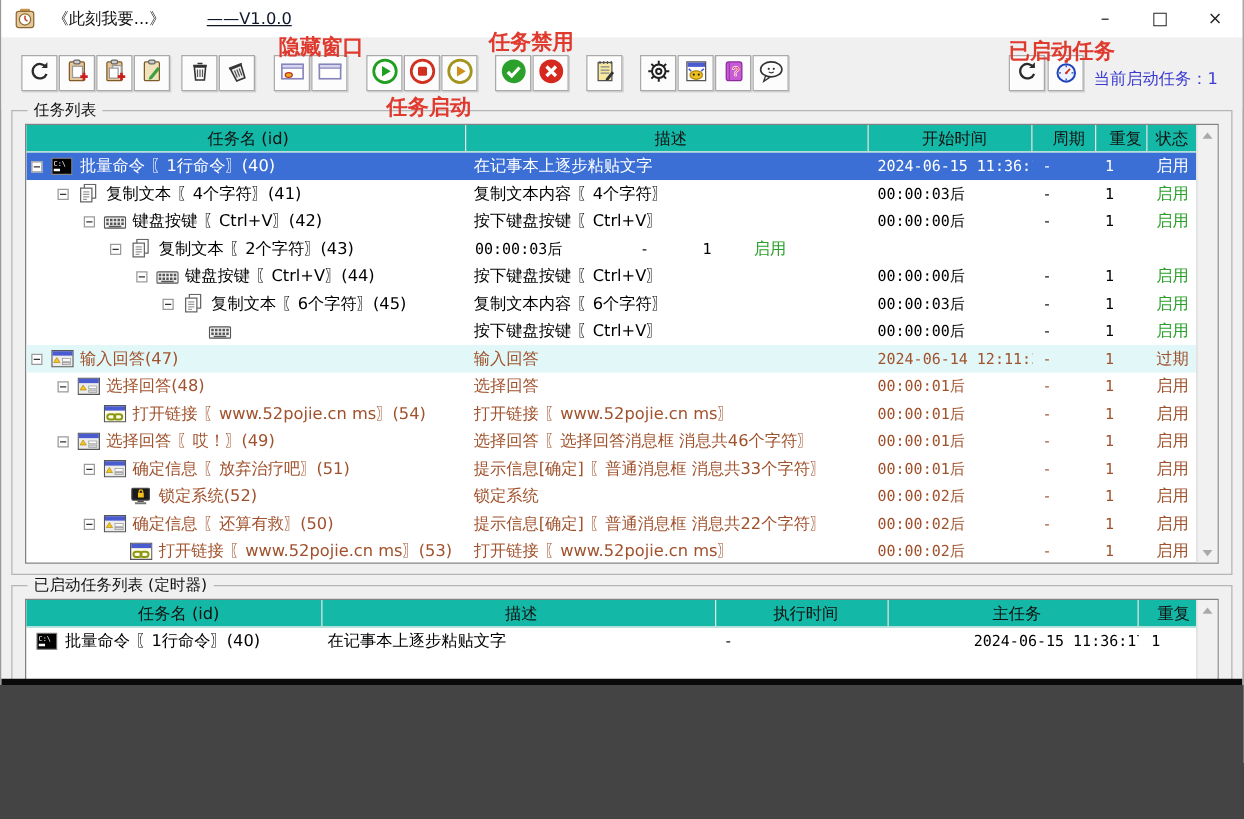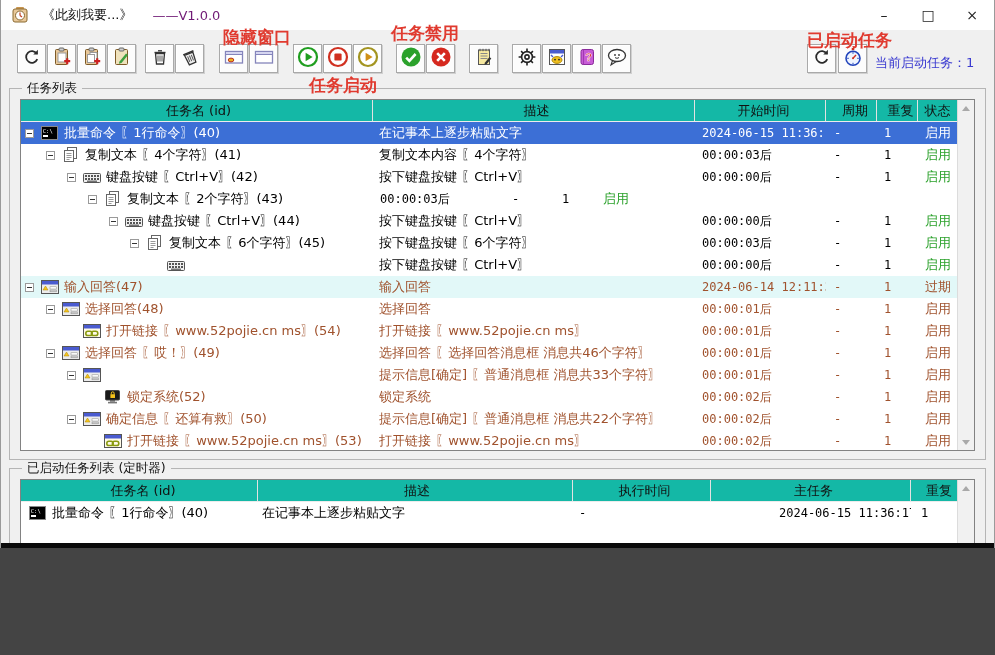--- a/index.html
+++ b/index.html
@@ -3,21 +3,21 @@
 <meta charset="utf-8">
 <style>
   * { box-sizing: border-box; margin: 0; padding: 0; }
   body { font-family: "DejaVu Sans", "Liberation Sans", sans-serif; background: #444; }
   .win { position: relative; width: 995px; height: 548px; background: #f0f0f0;
          border-left: 1px solid #9a9a9a; border-right: 1px solid #9a9a9a; overflow: hidden;
          --sel:#3c6fd6; --hl:#e2f8f8; --green:#2ba12b; --brown:#a0522d; --red:#e03a2f; --blue:#3a3ad0; }
   
   .titlebar { height: 30px; background: #fff; display: flex; align-items: center; padding-left: 9px; }
   .title-text { font-size: 13px; color: #111; margin-left: 8px; }
-  .version { font-size: 13px; color: #701a75; margin-left: 20px; }
+  .version { font-size: 13px; color: #0f172a; margin-left: 33px; text-decoration: underline; }
   .wctrls { margin-left: auto; display: flex; height: 100%; }
   .wc { width: 44px; display: flex; align-items: center; justify-content: center; font-size: 14px; color: #222; cursor: default; }
   
   .toolbar { position: absolute; top: 30px; left: 0; right: 0; height: 58px; background: #f0f0f0; }
   .tbtn { position: absolute; top: 14px; width: 29px; height: 29px; background: #fcfcfc;
           border: 1px solid #a9a9a9; box-shadow: inset 1px 1px 0 #ffffff, 1px 1px 0 #d0d0d0;
           display: flex; align-items: center; justify-content: center; padding: 0; }
   .startcount { position: absolute; left: 874px; top: 24px; font-size: 13px; color: var(--blue); white-space: nowrap; }
   .anno { position: absolute; color: var(--red); font-weight: bold; font-size: 17px; z-index: 6; white-space: nowrap; }
   
@@ -376,21 +376,21 @@
               <span class="ebox"></span>
               <span class="ticon">
                 <svg width="16" height="16" viewBox="0 0 16 16">
                   <rect x="5.5" y="0.5" width="9" height="11" fill="#fff" stroke="#666"></rect>
                   <rect x="2.5" y="3.5" width="9" height="11" fill="#fff" stroke="#666"></rect>
                   <path d="M4.5 6.5h5M4.5 8.5h5M4.5 10.5h5M4.5 12.5h3" stroke="#999" stroke-width="1"></path>
                 </svg>
               </span>
               <span class="tlabel">复制文本 〖6个字符〗(45)</span>
             </div>
-            <div class="tc c1">按下键盘按键 〖6个字符〗</div>
+            <div class="tc c1">复制文本内容 〖6个字符〗</div>
             <div class="tc c2 mono">00:00:03后</div>
             <div class="tc c3 mono">-</div>
             <div class="tc c4 mono">1</div>
             <div class="tc c5 status">启用</div>
           </div>
           <div class="tr">
             <div class="tc c0">
               <span style="width: 126px; flex: 0 0 auto;"></span>
               <span class="ebox ghost"></span>
               <span class="ticon">
@@ -507,20 +507,21 @@
               <span class="ebox"></span>
               <span class="ticon">
                 <svg width="18" height="14" viewBox="0 0 18 14">
                   <rect x="0.5" y="0.5" width="17" height="13" fill="#ececec" stroke="#555"></rect>
                   <rect x="1" y="1" width="16" height="3.5" fill="#4a5bd0"></rect>
                   <path d="M4.5 6l2.5 4h-5z" fill="#f7c51e" stroke="#a88400" stroke-width="0.5"></path>
                   <rect x="9" y="6.8" width="6.5" height="2.2" fill="#fff" stroke="#888" stroke-width="0.5"></rect>
                   <rect x="9" y="10" width="6.5" height="1.8" fill="#d8d8d8" stroke="#888" stroke-width="0.5"></rect>
                 </svg>
               </span>
+              <span class="tlabel">确定信息 〖放弃治疗吧〗(51)</span>
             </div>
             <div class="tc c1">提示信息[确定] 〖普通消息框 消息共33个字符〗</div>
             <div class="tc c2 mono">00:00:01后</div>
             <div class="tc c3 mono">-</div>
             <div class="tc c4 mono">1</div>
             <div class="tc c5 status">启用</div>
           </div>
           <div class="tr exp">
             <div class="tc c0">
               <span style="width: 63px; flex: 0 0 auto;"></span>

